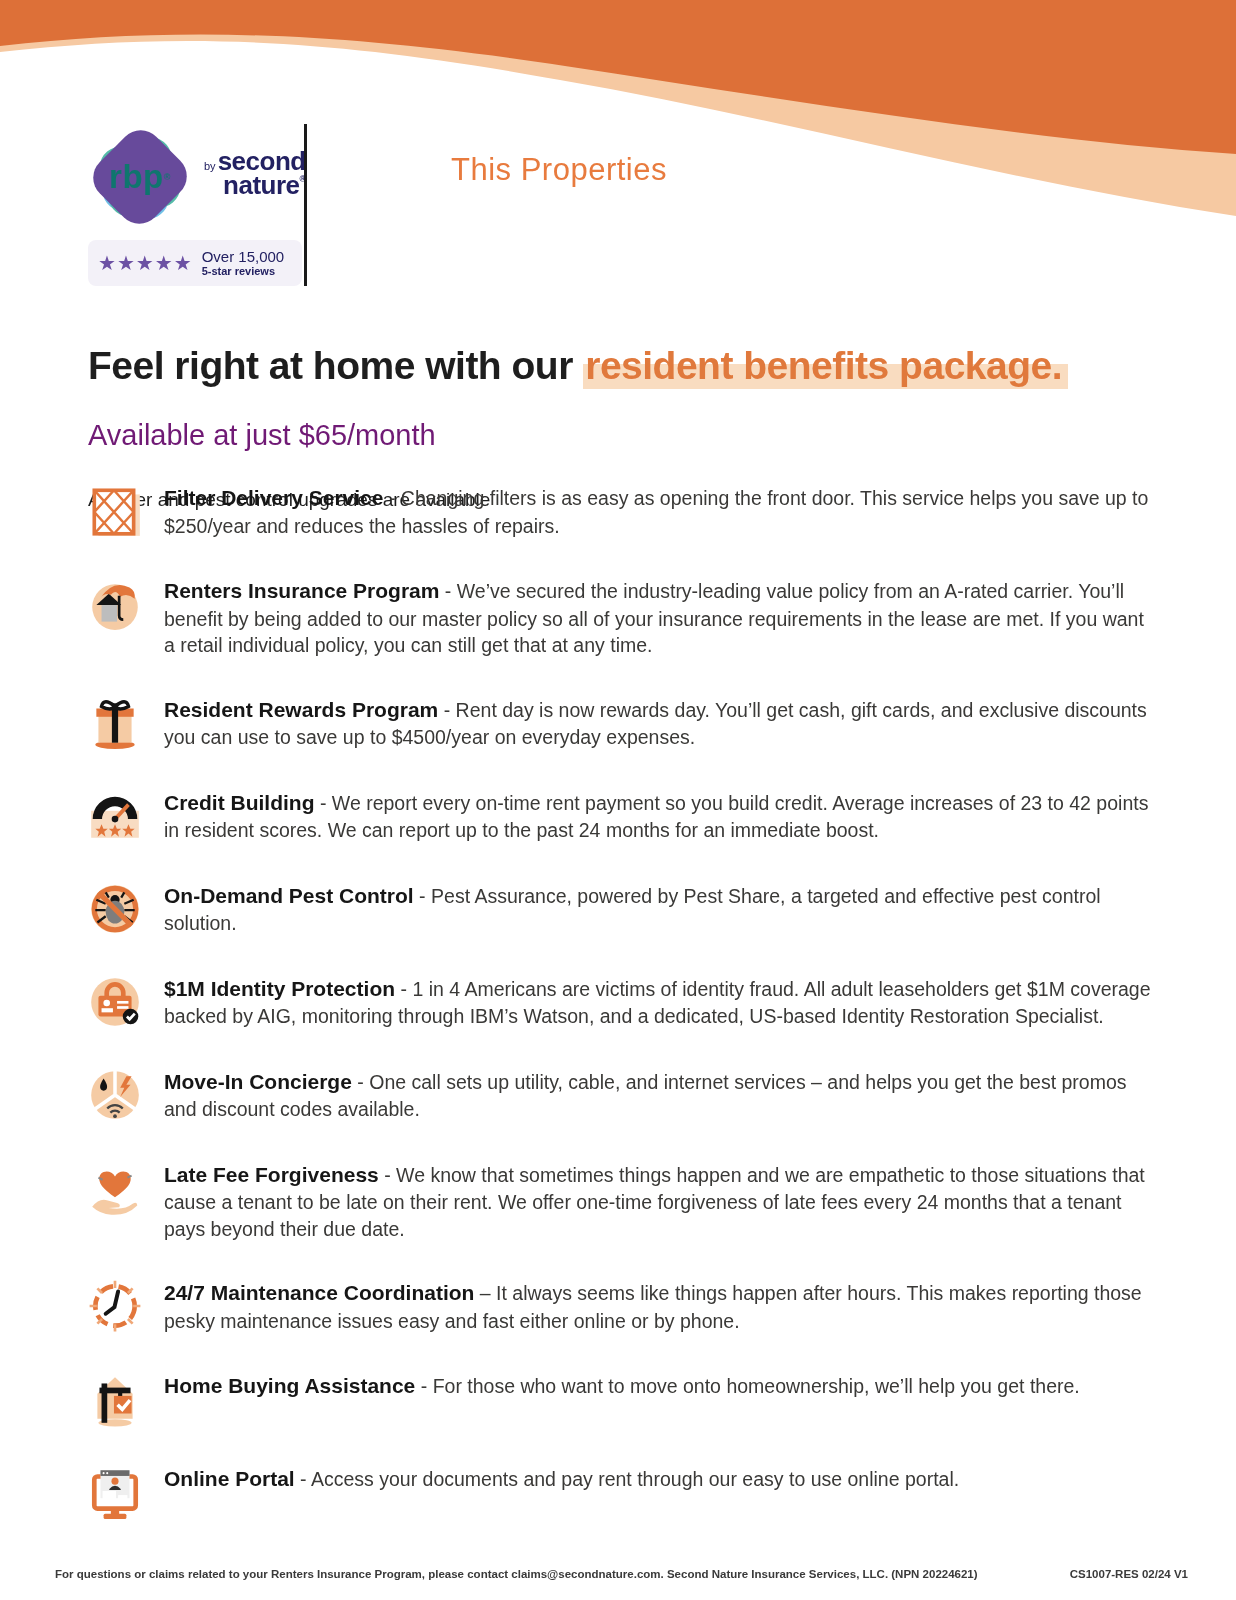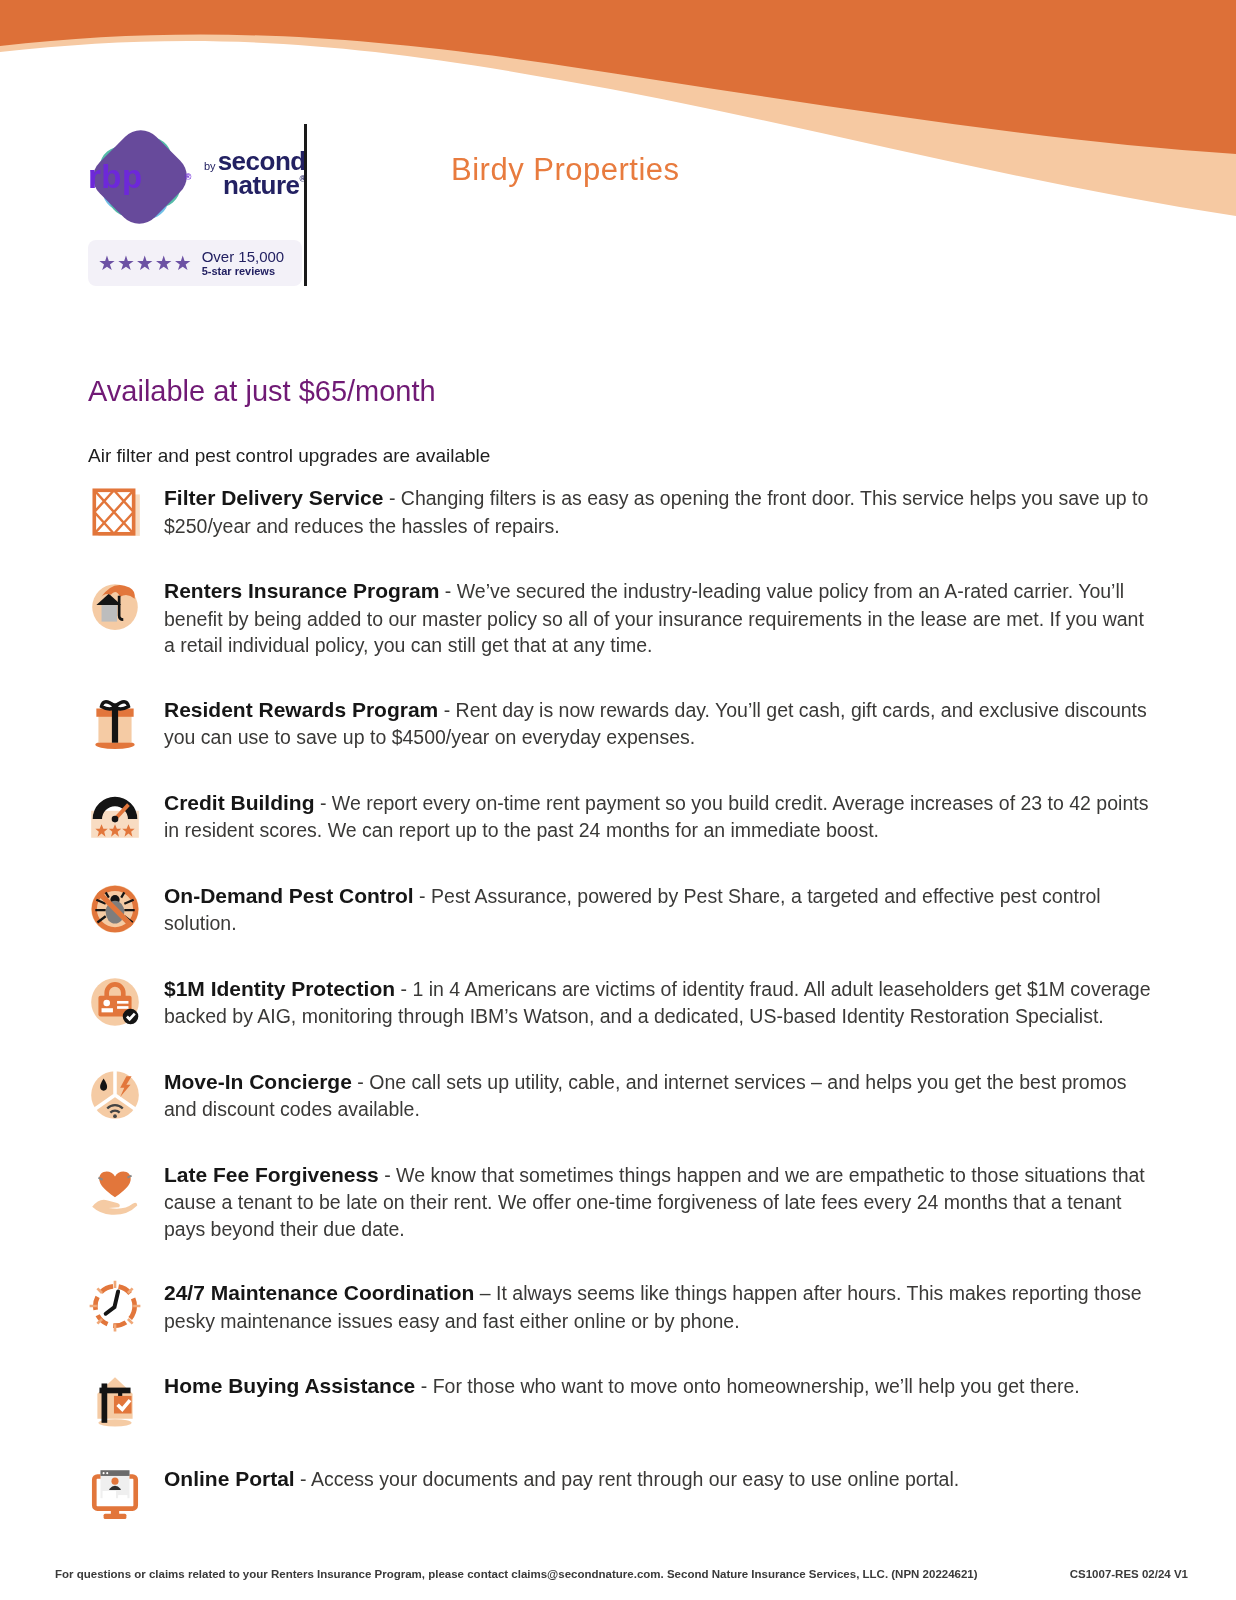--- a/index.html
+++ b/index.html
@@ -16,22 +16,22 @@
 
   
   .header { position: absolute; left: 88px; top: 124px; display: flex; align-items: flex-start; }
   .rbp-col { width: 212px; }
   .logo-row { display: flex; align-items: flex-start; gap: 12px; }
   .rbp-mark { position: relative; width: 104px; height: 106px; flex: 0 0 auto; }
   .rbp-mark .shape { position: absolute; border-radius: 22px; }
   .shape-blue  { inset: 20px 18px 14px 18px; background: #6fc0e6; transform: rotate(18deg); }
   .shape-teal  { inset: 16px; background: #54bba8; transform: rotate(72deg); }
   .shape-purple{ inset: 13px; background: #674a9b; transform: rotate(45deg); border-radius: 20px; }
-  .rbp-text { position: absolute; inset: 0; display: flex; align-items: center; justify-content: space-between;
-              color: #6d28d9; font-weight: bold; font-size: 33px; letter-spacing: .5px; }
+  .rbp-text { position: absolute; inset: 0; display: flex; align-items: center; justify-content: center;
+              color: #0f766e; font-weight: bold; font-size: 33px; letter-spacing: .5px; }
   .rbp-reg { font-size: 9px; vertical-align: 18px; }
   .byline { padding-top: 26px; color: #232162; line-height: .92; }
   .byline .by { font-size: 11px; font-weight: normal; margin-right: 2px; }
   .byline .brand { font-weight: bold; font-size: 26px; letter-spacing: -0.5px; }
   .byline .brand2 { display: block; text-align: right; }
   .byline .reg { font-size: 9px; vertical-align: 12px; }
   .reviews-box { margin-top: 10px; width: 214px; height: 46px; background: #f3f1f8; border-radius: 8px;
                  display: flex; align-items: center; gap: 9px; padding: 0 10px; }
   .stars { color: #6c51a4; font-size: 20px; letter-spacing: 1px; white-space: nowrap; }
   .reviews-text { color: #232162; line-height: 1.1; }
@@ -100,25 +100,26 @@
       <span class="reviews-text">
         <span class="reviews-line1" style="display:block">Over 15,000</span>
         <span class="reviews-line2" style="display:block">5-star reviews</span>
       </span>
     </div>
   </div>
 
   <div class="divider"></div>
 
   <div class="pmi-col">
-    <div class="pmi-sub">Birdy Properties</div>
+    <div class="pmi-sub">This Properties</div>
   </div>
 </div>
 
 <div class="hero">
+  <h1 class="hero-title"><span>Feel right at home with our </span><span class="orange">resident benefits package.</span></h1>
   <div class="hero-sub">Available at just $65/month</div>
   <div class="hero-note">Air filter and pest control upgrades are available</div>
 </div>
 
 <div class="benefits">
   <div class="benefit">
     <div class="benefit-icon">
         <svg viewBox="0 0 56 56">
           <rect x="12" y="12" width="40" height="40" fill="#f8dcc2"></rect>
           <rect x="8" y="8" width="38" height="42" fill="#fff" stroke="#e2763b" stroke-width="3.5"></rect>

